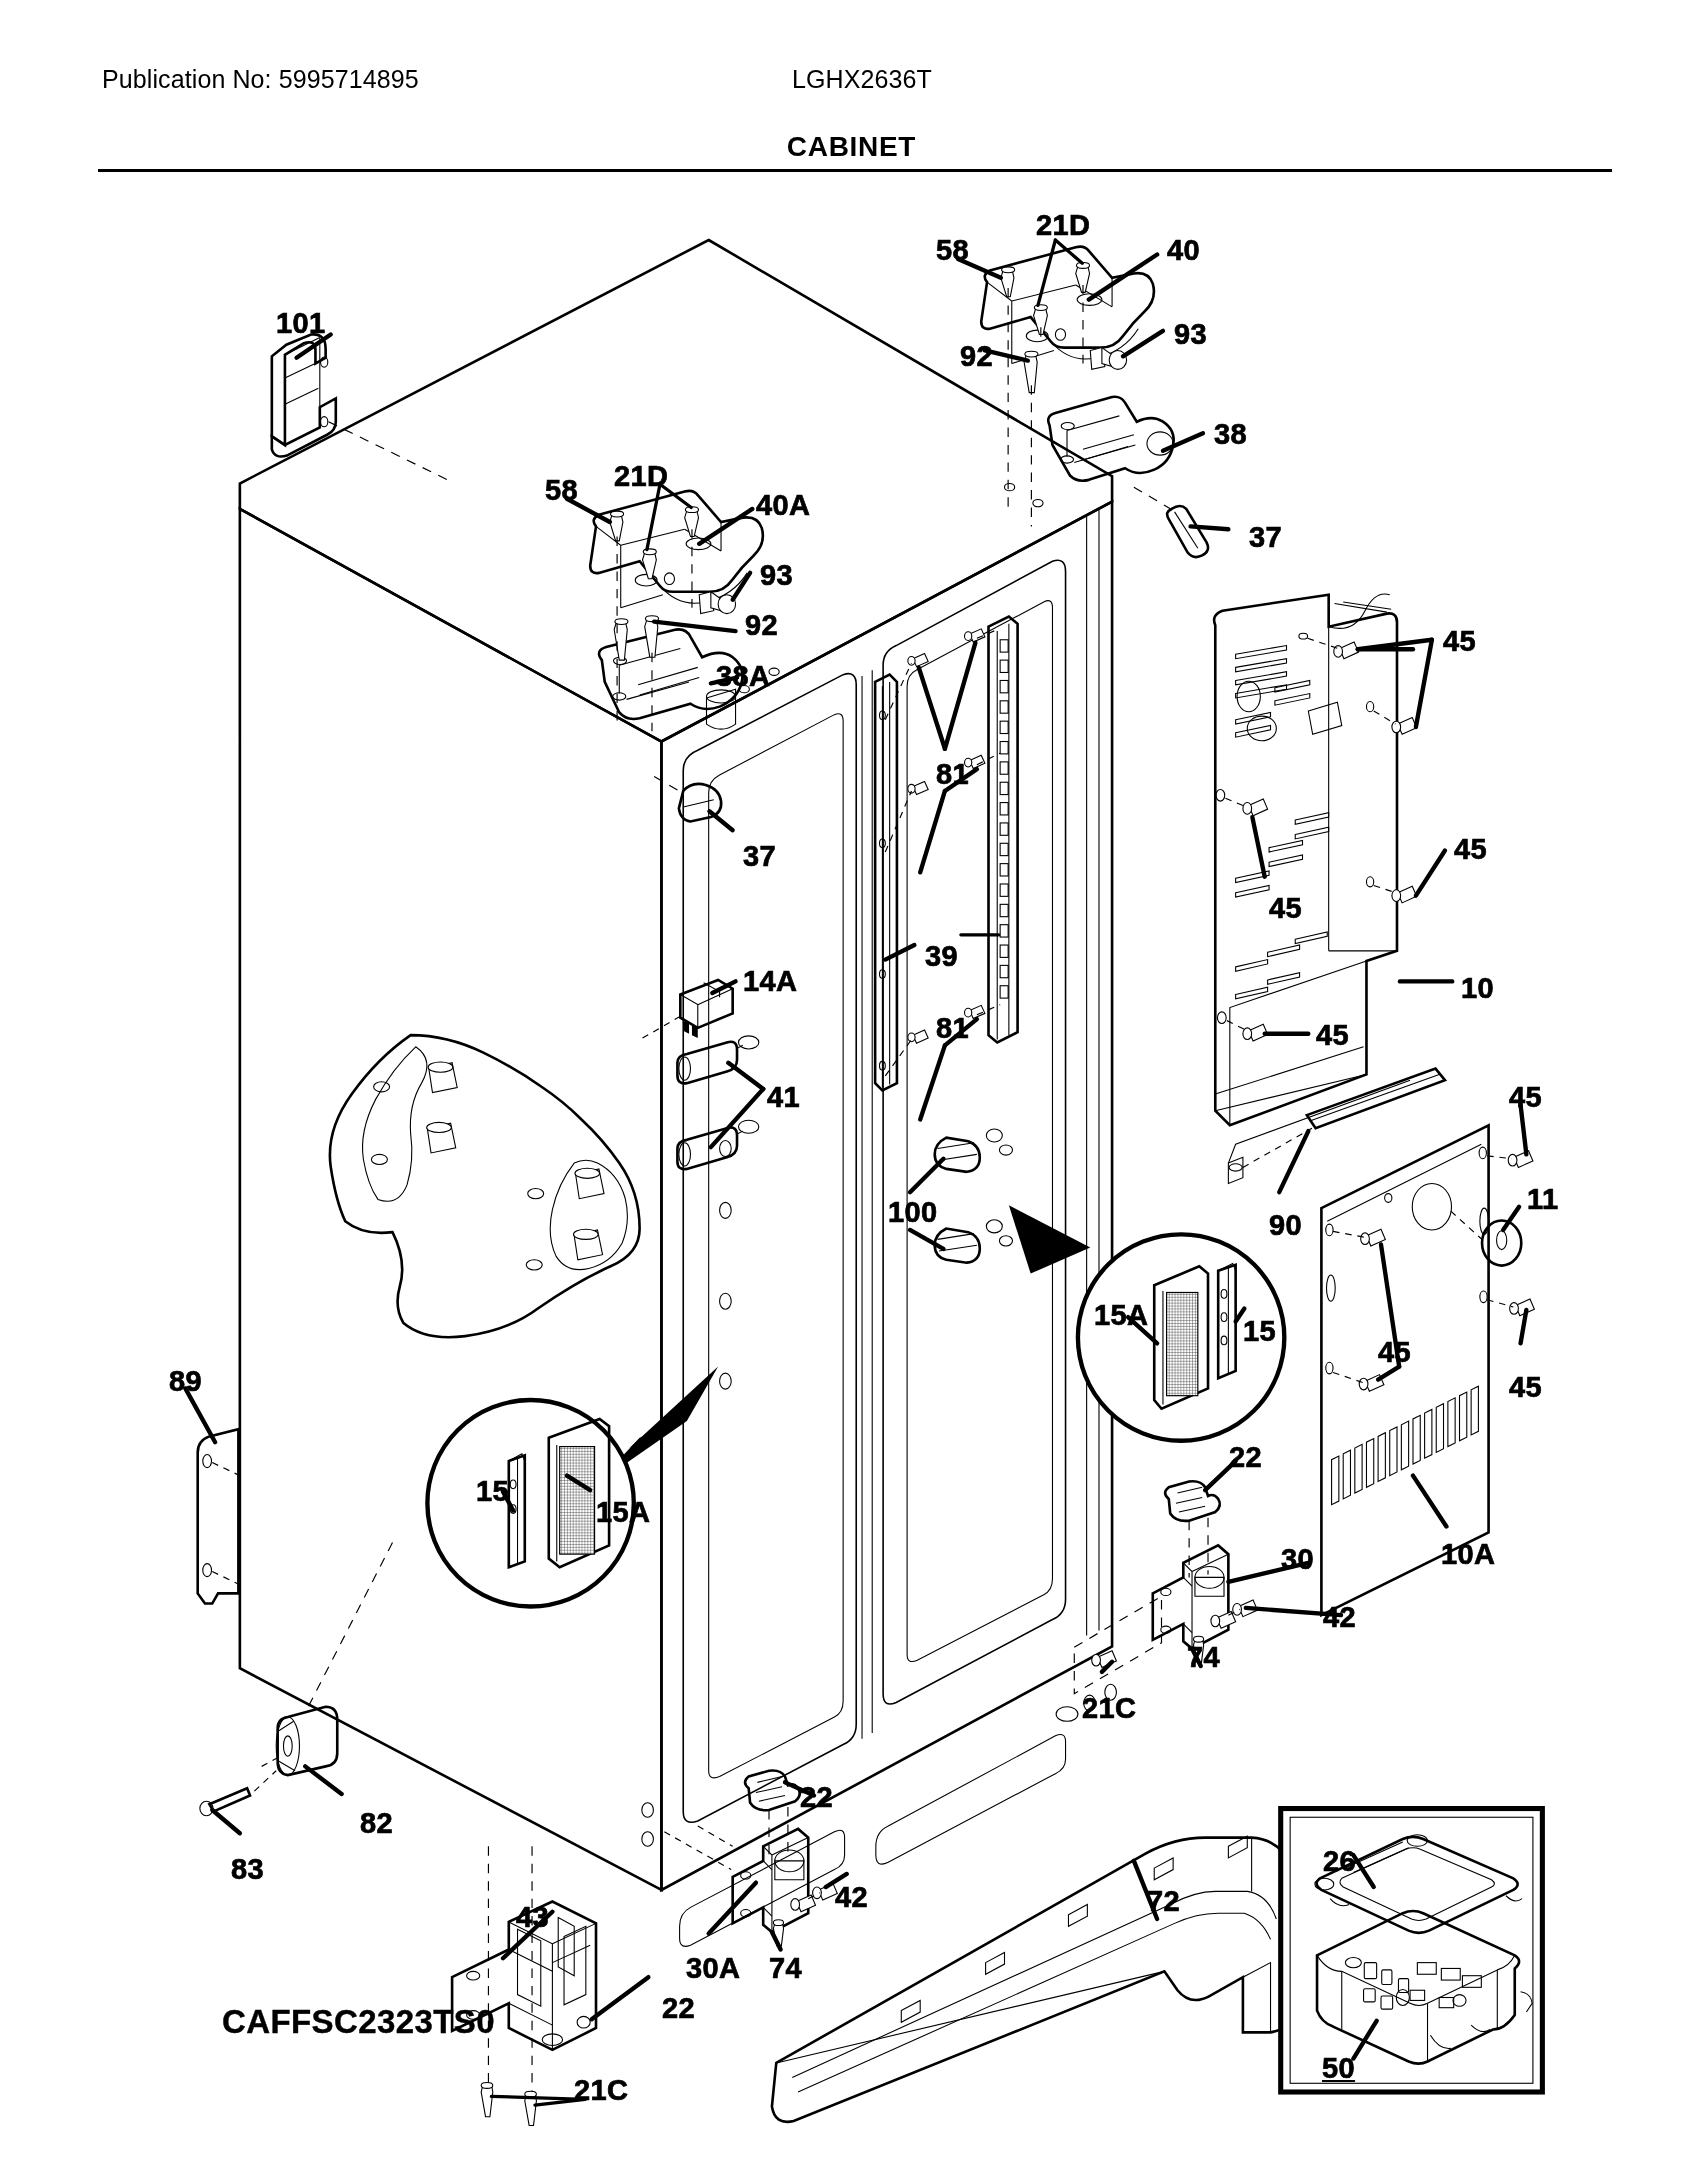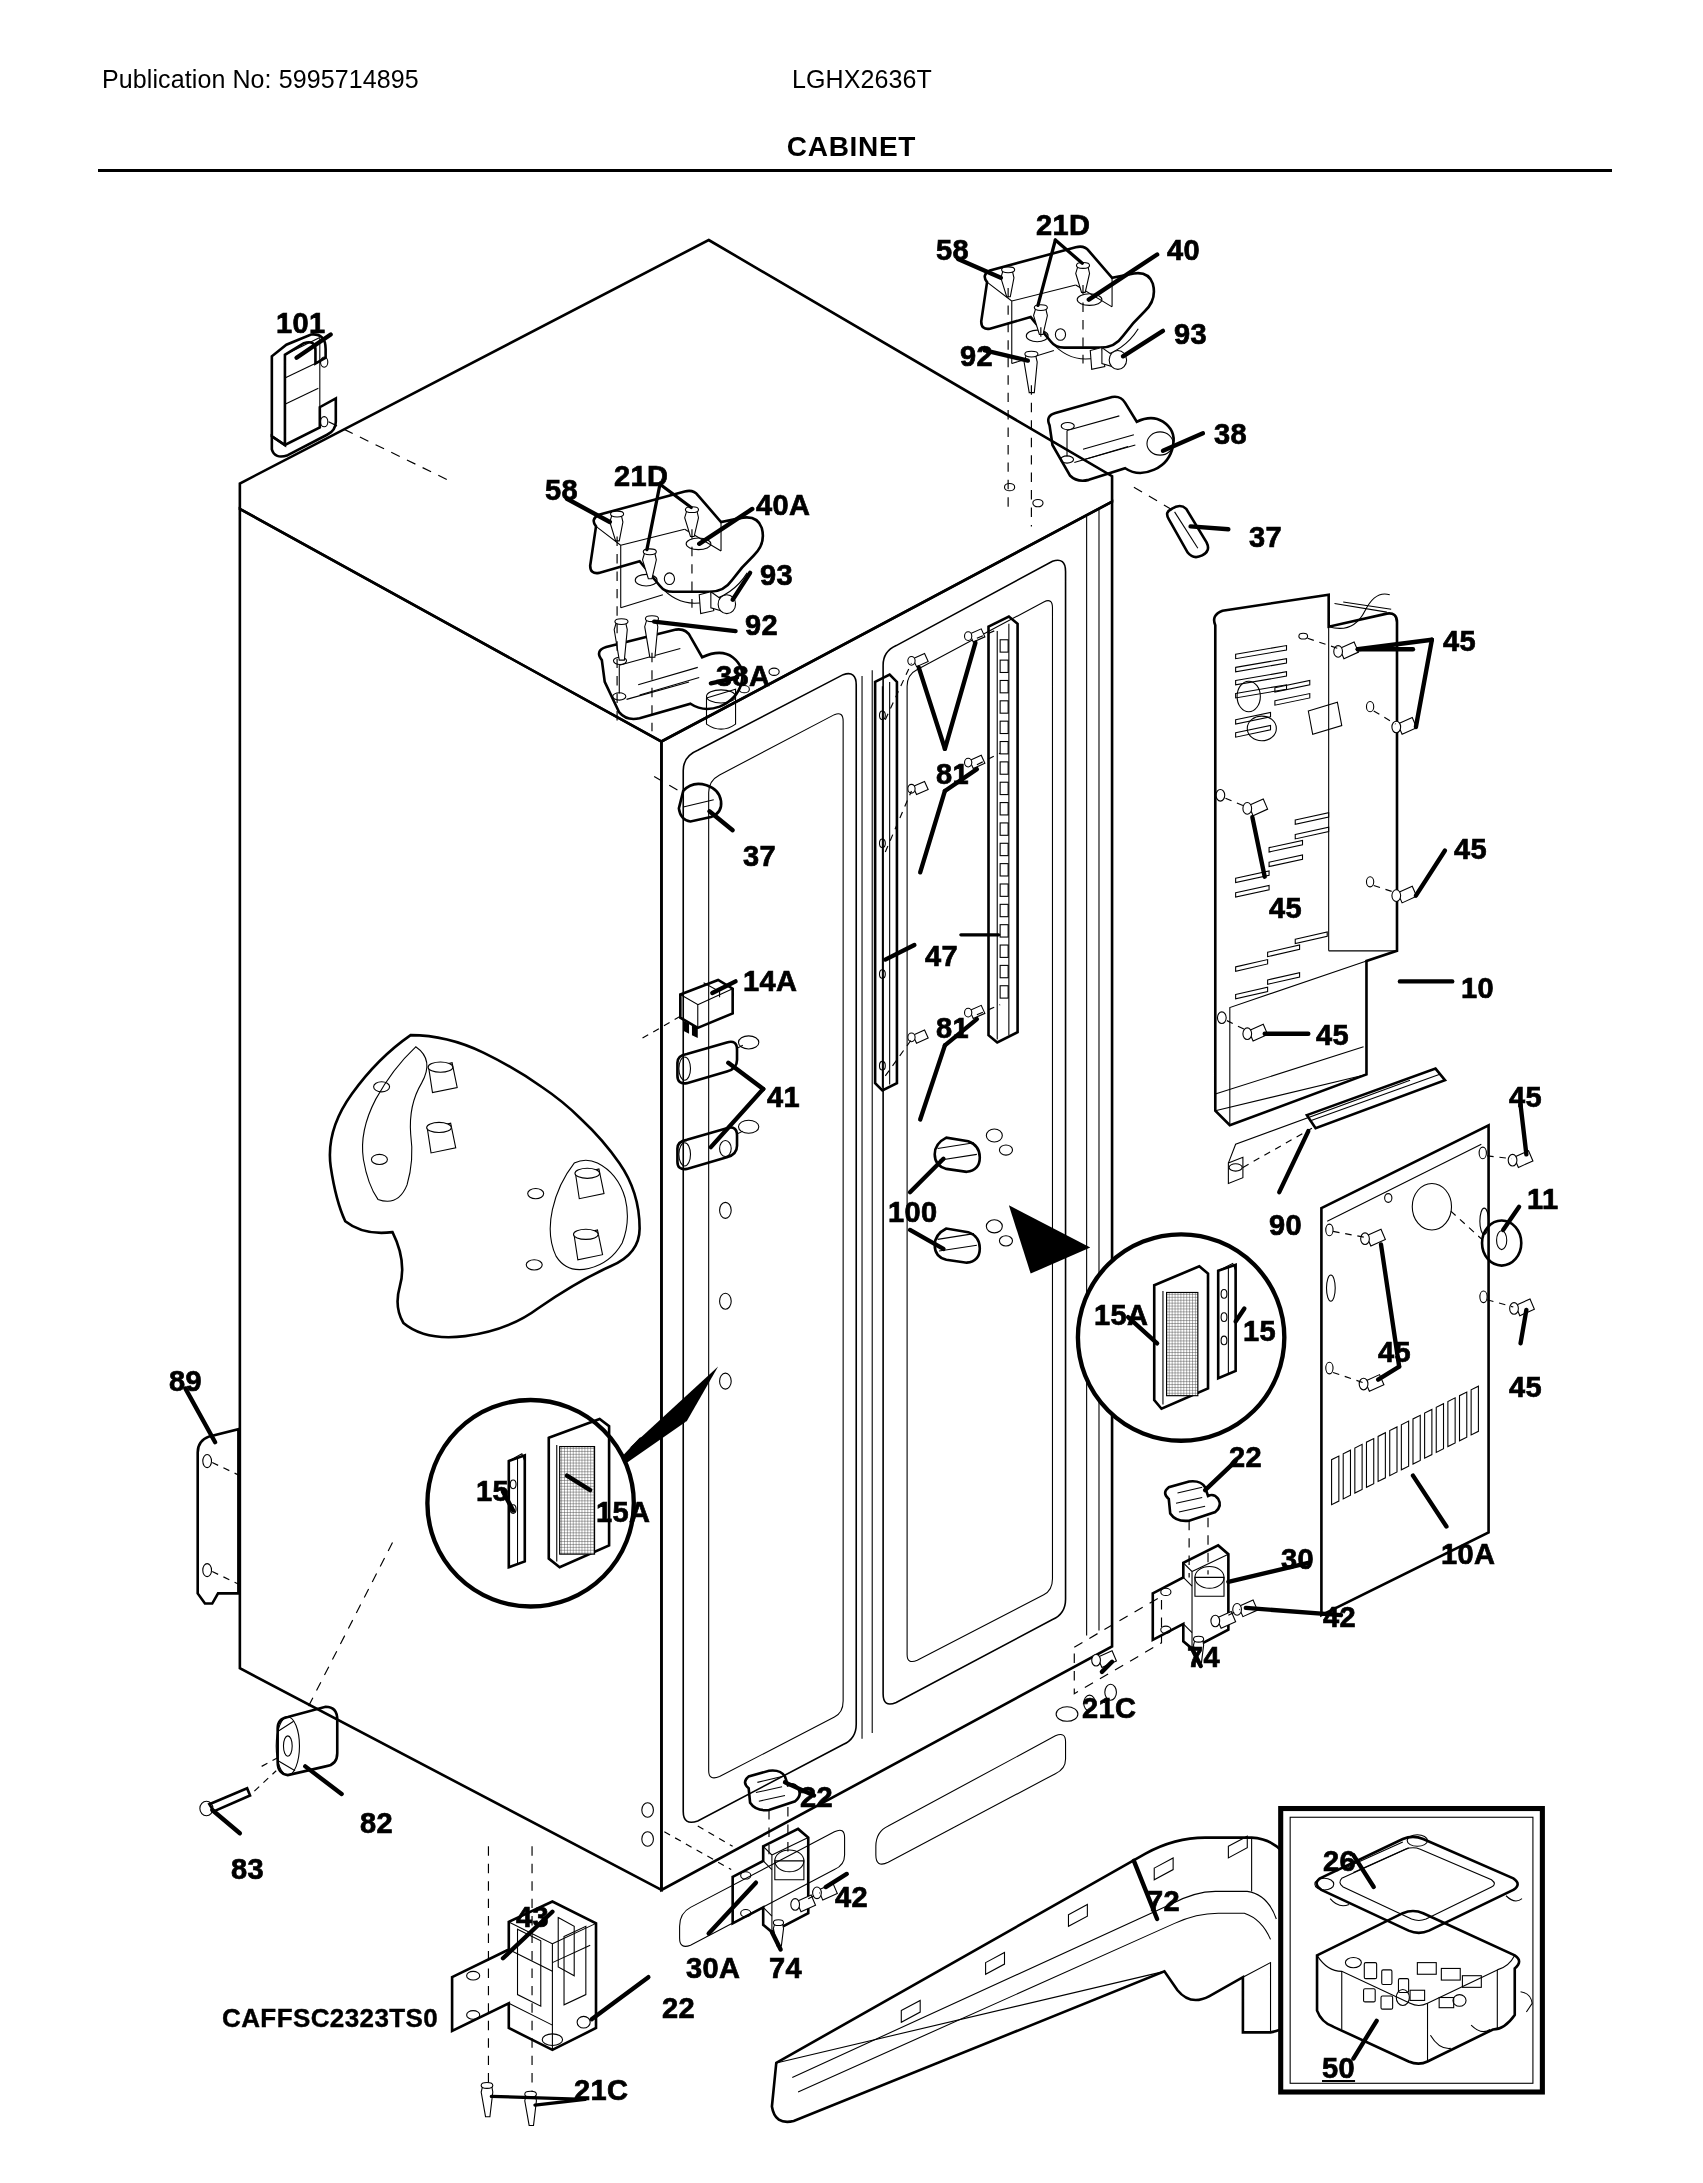--- a/index.html
+++ b/index.html
@@ -59,21 +59,21 @@
     white-space: nowrap;
     letter-spacing: 0.4px;
     -webkit-text-stroke: 0.7px #000;
   }
 
   
   #model-code {
     position: absolute;
     left: 222px;
     top: 2003px;
-    font-size: 26px;
+    font-size: 33px;
     font-weight: bold;
     letter-spacing: 0.4px;
     -webkit-text-stroke: 0.4px #000;
   }
 
   
   #art {
     position: absolute;
     left: 0; top: 0;
     width: 1703px; height: 2183px;
@@ -813,21 +813,21 @@
   <div class="lbl" id="lb-10" style="left:1461px; top:974px;">10</div>
   <div class="lbl" id="lb-45e" style="left:1509px; top:1083px;">45</div>
   <div class="lbl" id="lb-11" style="left:1527px; top:1185px;">11</div>
   <div class="lbl" id="lb-90" style="left:1269px; top:1211px;">90</div>
   <div class="lbl" id="lb-45f" style="left:1378px; top:1338px;">45</div>
   <div class="lbl" id="lb-45g" style="left:1509px; top:1373px;">45</div>
   <div class="lbl" id="lb-10A" style="left:1441px; top:1540px;">10A</div>
 
   <div class="lbl" id="lb-81a" style="left:936px; top:760px;">81</div>
   <div class="lbl" id="lb-81b" style="left:936px; top:1014px;">81</div>
-  <div class="lbl" id="lb-47" style="left:925px; top:942px;">47</div>
+  <div class="lbl" id="lb-47" style="left:925px; top:942px;">39</div>
   <div class="lbl" id="lb-14A" style="left:743px; top:967px;">14A</div>
   <div class="lbl" id="lb-41" style="left:767px; top:1083px;">41</div>
   <div class="lbl" id="lb-100" style="left:888px; top:1198px;">100</div>
 
   <div class="lbl" id="lb-15Ar" style="left:1094px; top:1301px;">15A</div>
   <div class="lbl" id="lb-15r" style="left:1243px; top:1317px;">15</div>
   <div class="lbl" id="lb-15l" style="left:476px;  top:1477px;">15</div>
   <div class="lbl" id="lb-15Al" style="left:596px;  top:1498px;">15A</div>
 
   <div class="lbl" id="lb-89" style="left:169px; top:1367px;">89</div>

